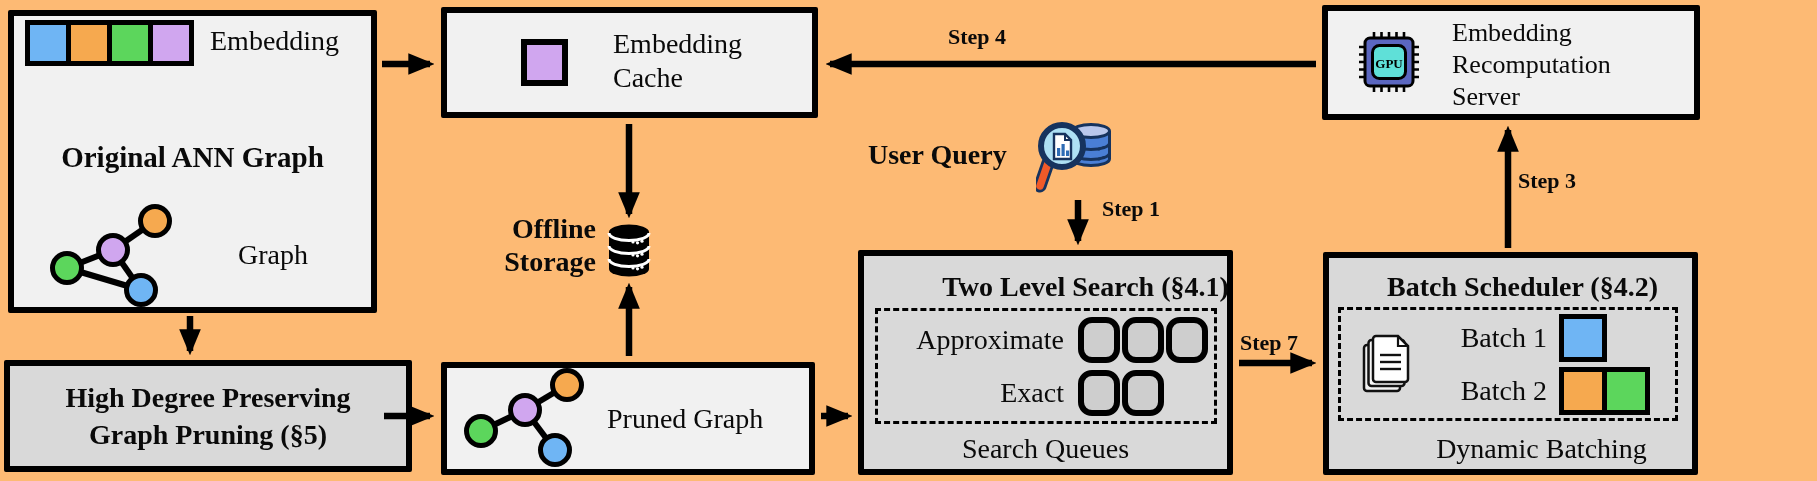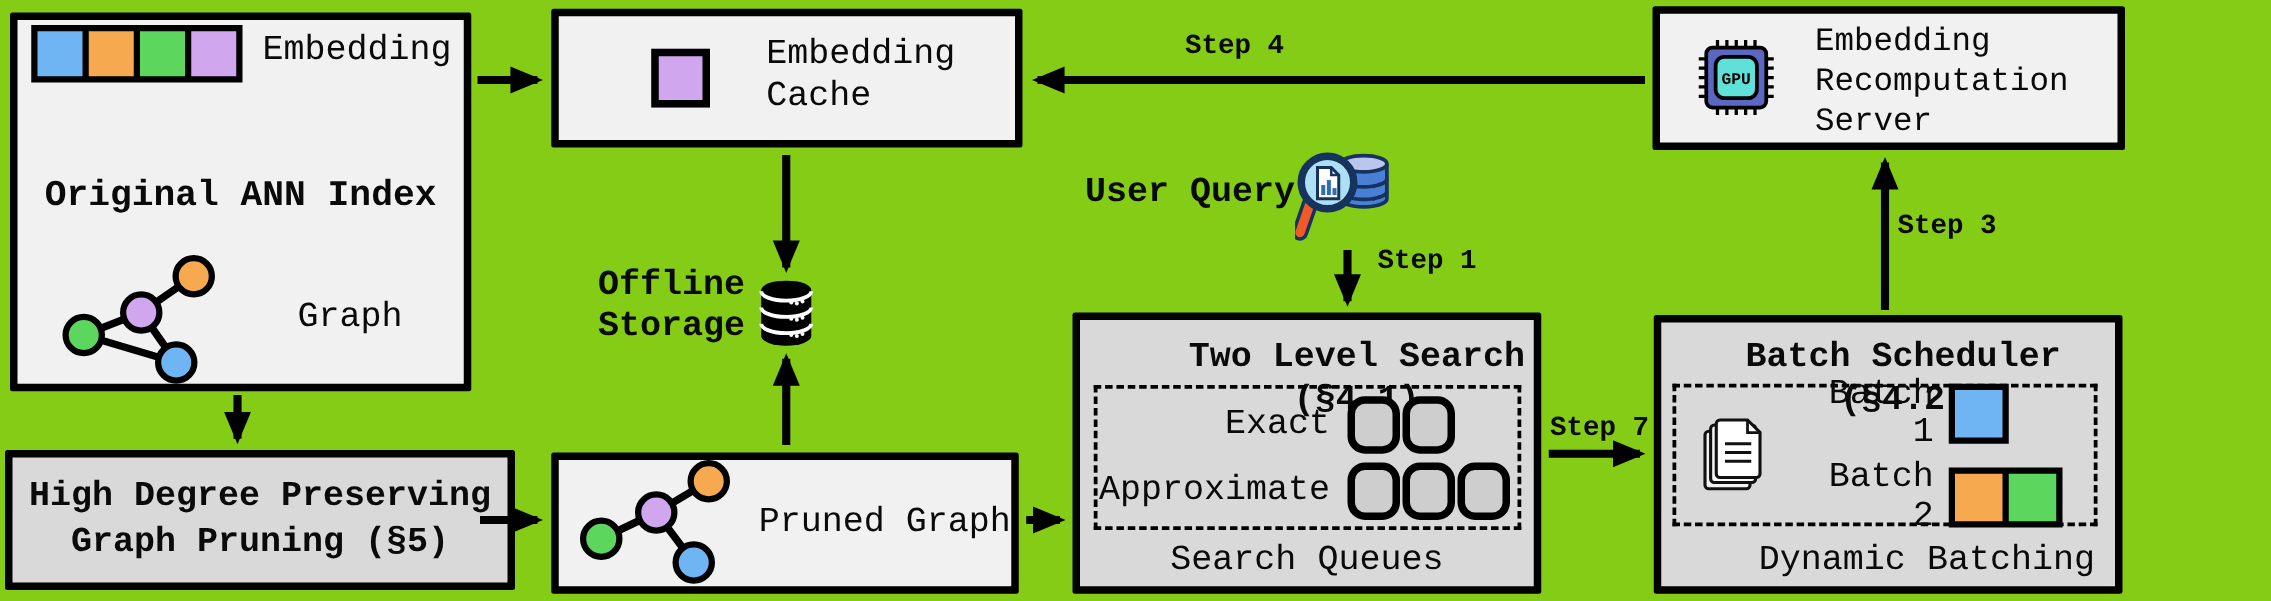--- a/index.html
+++ b/index.html
@@ -1,18 +1,18 @@
 <!DOCTYPE html>
 <html style="--blue: #6fb5f4; --orange: #f6a94f; --green: #5cd65c; --purple: #d0a6ef; --box-light: #f1f1f1; --box-gray: #d9d9d9; --queue-fill: #cecece; --gpu-chip: #5b67c0; --gpu-core: #5fe0d8; --query-db: #4a7fd6; --query-db-top: #b9c7ec; --query-outline: #16335e; --query-lens: #ade0f4; --query-handle: #f05a28; --doc-bar: #2e6cb5;"><head>
 <meta charset="utf-8">
 <style>
   html,body{margin:0;padding:0;background:#fff;}
   #canvas{
-    position:relative;width:1817px;height:481px;background:#84cc16;
-    font-family:Liberation Mono, monospace;color:#0a0a0a;
+    position:relative;width:1817px;height:481px;background:#fdba74;
+    font-family:Liberation Serif, serif;color:#0a0a0a;
     overflow:hidden;
   }
   .abs{position:absolute;}
   .box{position:absolute;border:6px solid #000;box-sizing:border-box;background:var(--box-light);border-radius:2px;}
   .box.gray{background:var(--box-gray);}
   .ml{white-space:pre-line;}
   .b{font-weight:bold;}
   .t26{font-size:26px;line-height:32px;}
   .t28{font-size:28px;line-height:34px;}
   .t29{font-size:29px;line-height:34px;}
@@ -50,21 +50,21 @@
 <div id="canvas">
 
   <div class="box" style="left:8px;top:10px;width:369px;height:303px;">
     <div class="estrip" style="left:11px;top:4px;">
       <div class="cell" data-fill="blue"></div>
       <div class="cell" data-fill="orange"></div>
       <div class="cell" data-fill="green"></div>
       <div class="cell" data-fill="purple"></div>
     </div>
     <div class="abs t28" style="left:196px;top:8px;">Embedding</div>
-    <div class="abs t29 b centered" style="top:124px;">Original ANN Index</div>
+    <div class="abs t29 b centered" style="top:124px;">Original ANN Graph</div>
     <svg class="abs" style="left:32px;top:176px;" width="140" height="120" viewBox="0 0 140 120">
       <g stroke="#000" stroke-width="6">
         <line x1="21" y1="76" x2="67" y2="58"></line>
         <line x1="67" y1="58" x2="109" y2="29"></line>
         <line x1="67" y1="58" x2="95" y2="98"></line>
         <line x1="21" y1="76" x2="95" y2="98"></line>
       </g>
       <g stroke="#000" stroke-width="5">
         <circle cx="109" cy="29" r="14.5" data-fill="orange"></circle>
         <circle cx="67" cy="58" r="14.5" data-fill="purple"></circle>
@@ -168,32 +168,32 @@
       <rect x="21" y="32" width="3.2" height="8" fill="var(--doc-bar)"></rect>
       <rect x="25.5" y="28" width="3.2" height="12" fill="var(--doc-bar)"></rect>
       <rect x="30" y="34.5" width="3.2" height="5.5" fill="var(--doc-bar)"></rect>
     </g>
   </svg>
 
   <div class="box gray" style="left:858px;top:250px;width:375px;height:225px;">
     <div class="abs t28 b centered" style="top:14px;padding-left:40px;">Two Level Search (§4.1)</div>
     <div class="dashed" style="left:11px;top:52px;width:342px;height:116px;padding:2px 0;">
       <div class="tls-row">
-        <div class="tls-label">Exact</div>
-        <div class="qslots">
-          <div class="qslot"></div>
-        <div class="qslot"></div>
-          </div>
-      </div>
-      <div class="tls-row">
         <div class="tls-label">Approximate</div>
         <div class="qslots">
           <div class="qslot"></div>
         <div class="qslot"></div>
             <div class="qslot"></div>
+          </div>
+      </div>
+      <div class="tls-row">
+        <div class="tls-label">Exact</div>
+        <div class="qslots">
+          <div class="qslot"></div>
+        <div class="qslot"></div>
           </div>
       </div>
     </div>
     <div class="abs t28 centered" style="top:176px;">Search Queues</div>
   </div>
 
   <div class="box gray" style="left:1323px;top:252px;width:375px;height:223px;padding-left:12px;">
     <div class="abs t28 b centered" style="top:12px;">Batch Scheduler (§4.2)</div>
     <div class="dashed" style="left:9px;top:49px;width:340px;height:114px;display:flex;align-items:center;">
       <div style="width:94px;display:flex;justify-content:center;">

